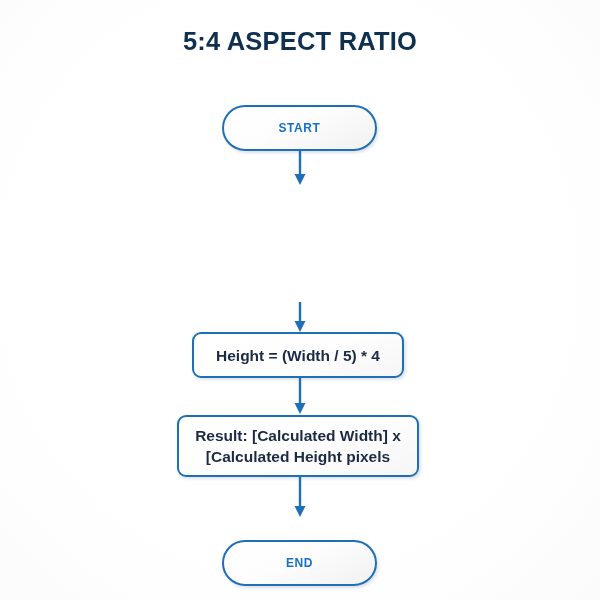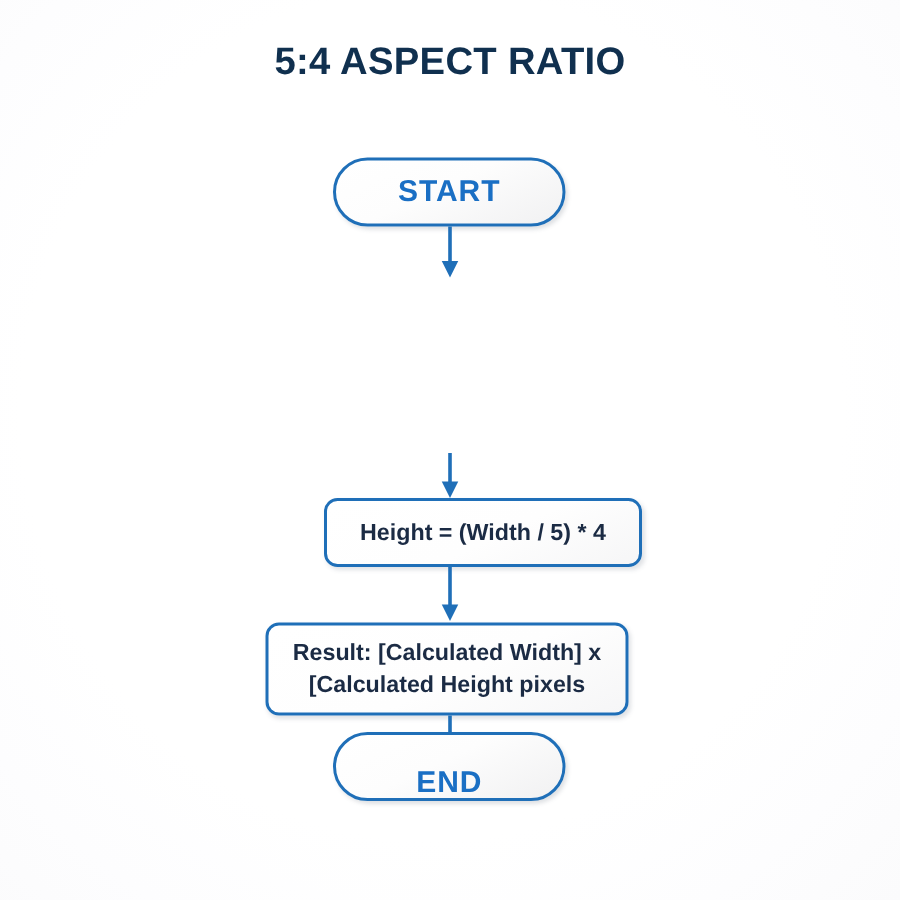--- a/index.html
+++ b/index.html
@@ -51,21 +51,21 @@
     border: 2.6px solid #1f6fb8;
     border-radius: 999px;
     background: linear-gradient(155deg, #ffffff 0%, #fdfdfd 45%, #f1f1f2 100%);
     box-shadow: 1.5px 2px 3px rgba(90,100,115,0.20);
     display: flex;
     align-items: center;
     justify-content: center;
   }
   .terminal .node-text {
     color: #1a6fc4;
-    font-size: 20px;
+    font-size: 12px;
     letter-spacing: 0.6px;
   }
 
   
   .diamond-wrap {
     position: absolute;
   }
   .diamond-shape {
     position: absolute;
     inset: 0;
@@ -129,21 +129,21 @@
   </div>
 
 
   <div class="connector" style="left:283px; top:302px; width:34px; height:32px;">
     <svg width="34" height="32" viewBox="0 0 34 32">
       <line x1="17" y1="0" x2="17" y2="22" stroke="#1f6fb8" stroke-width="2.4"></line>
       <polygon points="17,30 11.5,19 22.5,19" fill="#1f6fb8"></polygon>
     </svg>
   </div>
 
-  <div class="box" style="left:192px; top:332px; width:212px; height:46px;margin-left:24px;">
+  <div class="box" style="left:192px; top:332px; width:212px; height:46px;">
     <span class="node-text">Height = (Width / 5) * 4</span>
   </div>
 
   <div class="connector" style="left:283px; top:378px; width:34px; height:38px;">
     <svg width="34" height="38" viewBox="0 0 34 38">
       <line x1="17" y1="0" x2="17" y2="28" stroke="#1f6fb8" stroke-width="2.4"></line>
       <polygon points="17,36 11.5,25 22.5,25" fill="#1f6fb8"></polygon>
     </svg>
   </div>
 
@@ -152,17 +152,17 @@
 [Calculated Height pixels</span>
   </div>
 
   <div class="connector" style="left:283px; top:477px; width:34px; height:42px;">
     <svg width="34" height="42" viewBox="0 0 34 42">
       <line x1="17" y1="0" x2="17" y2="32" stroke="#1f6fb8" stroke-width="2.4"></line>
       <polygon points="17,40 11.5,29 22.5,29" fill="#1f6fb8"></polygon>
     </svg>
   </div>
 
-  <div class="terminal" style="left:222px; top:488px; width:155px; height:46px;align-items:flex-end;">
+  <div class="terminal" style="left:222px; top:540px; width:155px; height:46px;">
     <span class="node-text">END</span>
   </div>
 
 </div>
 
 </body></html>

